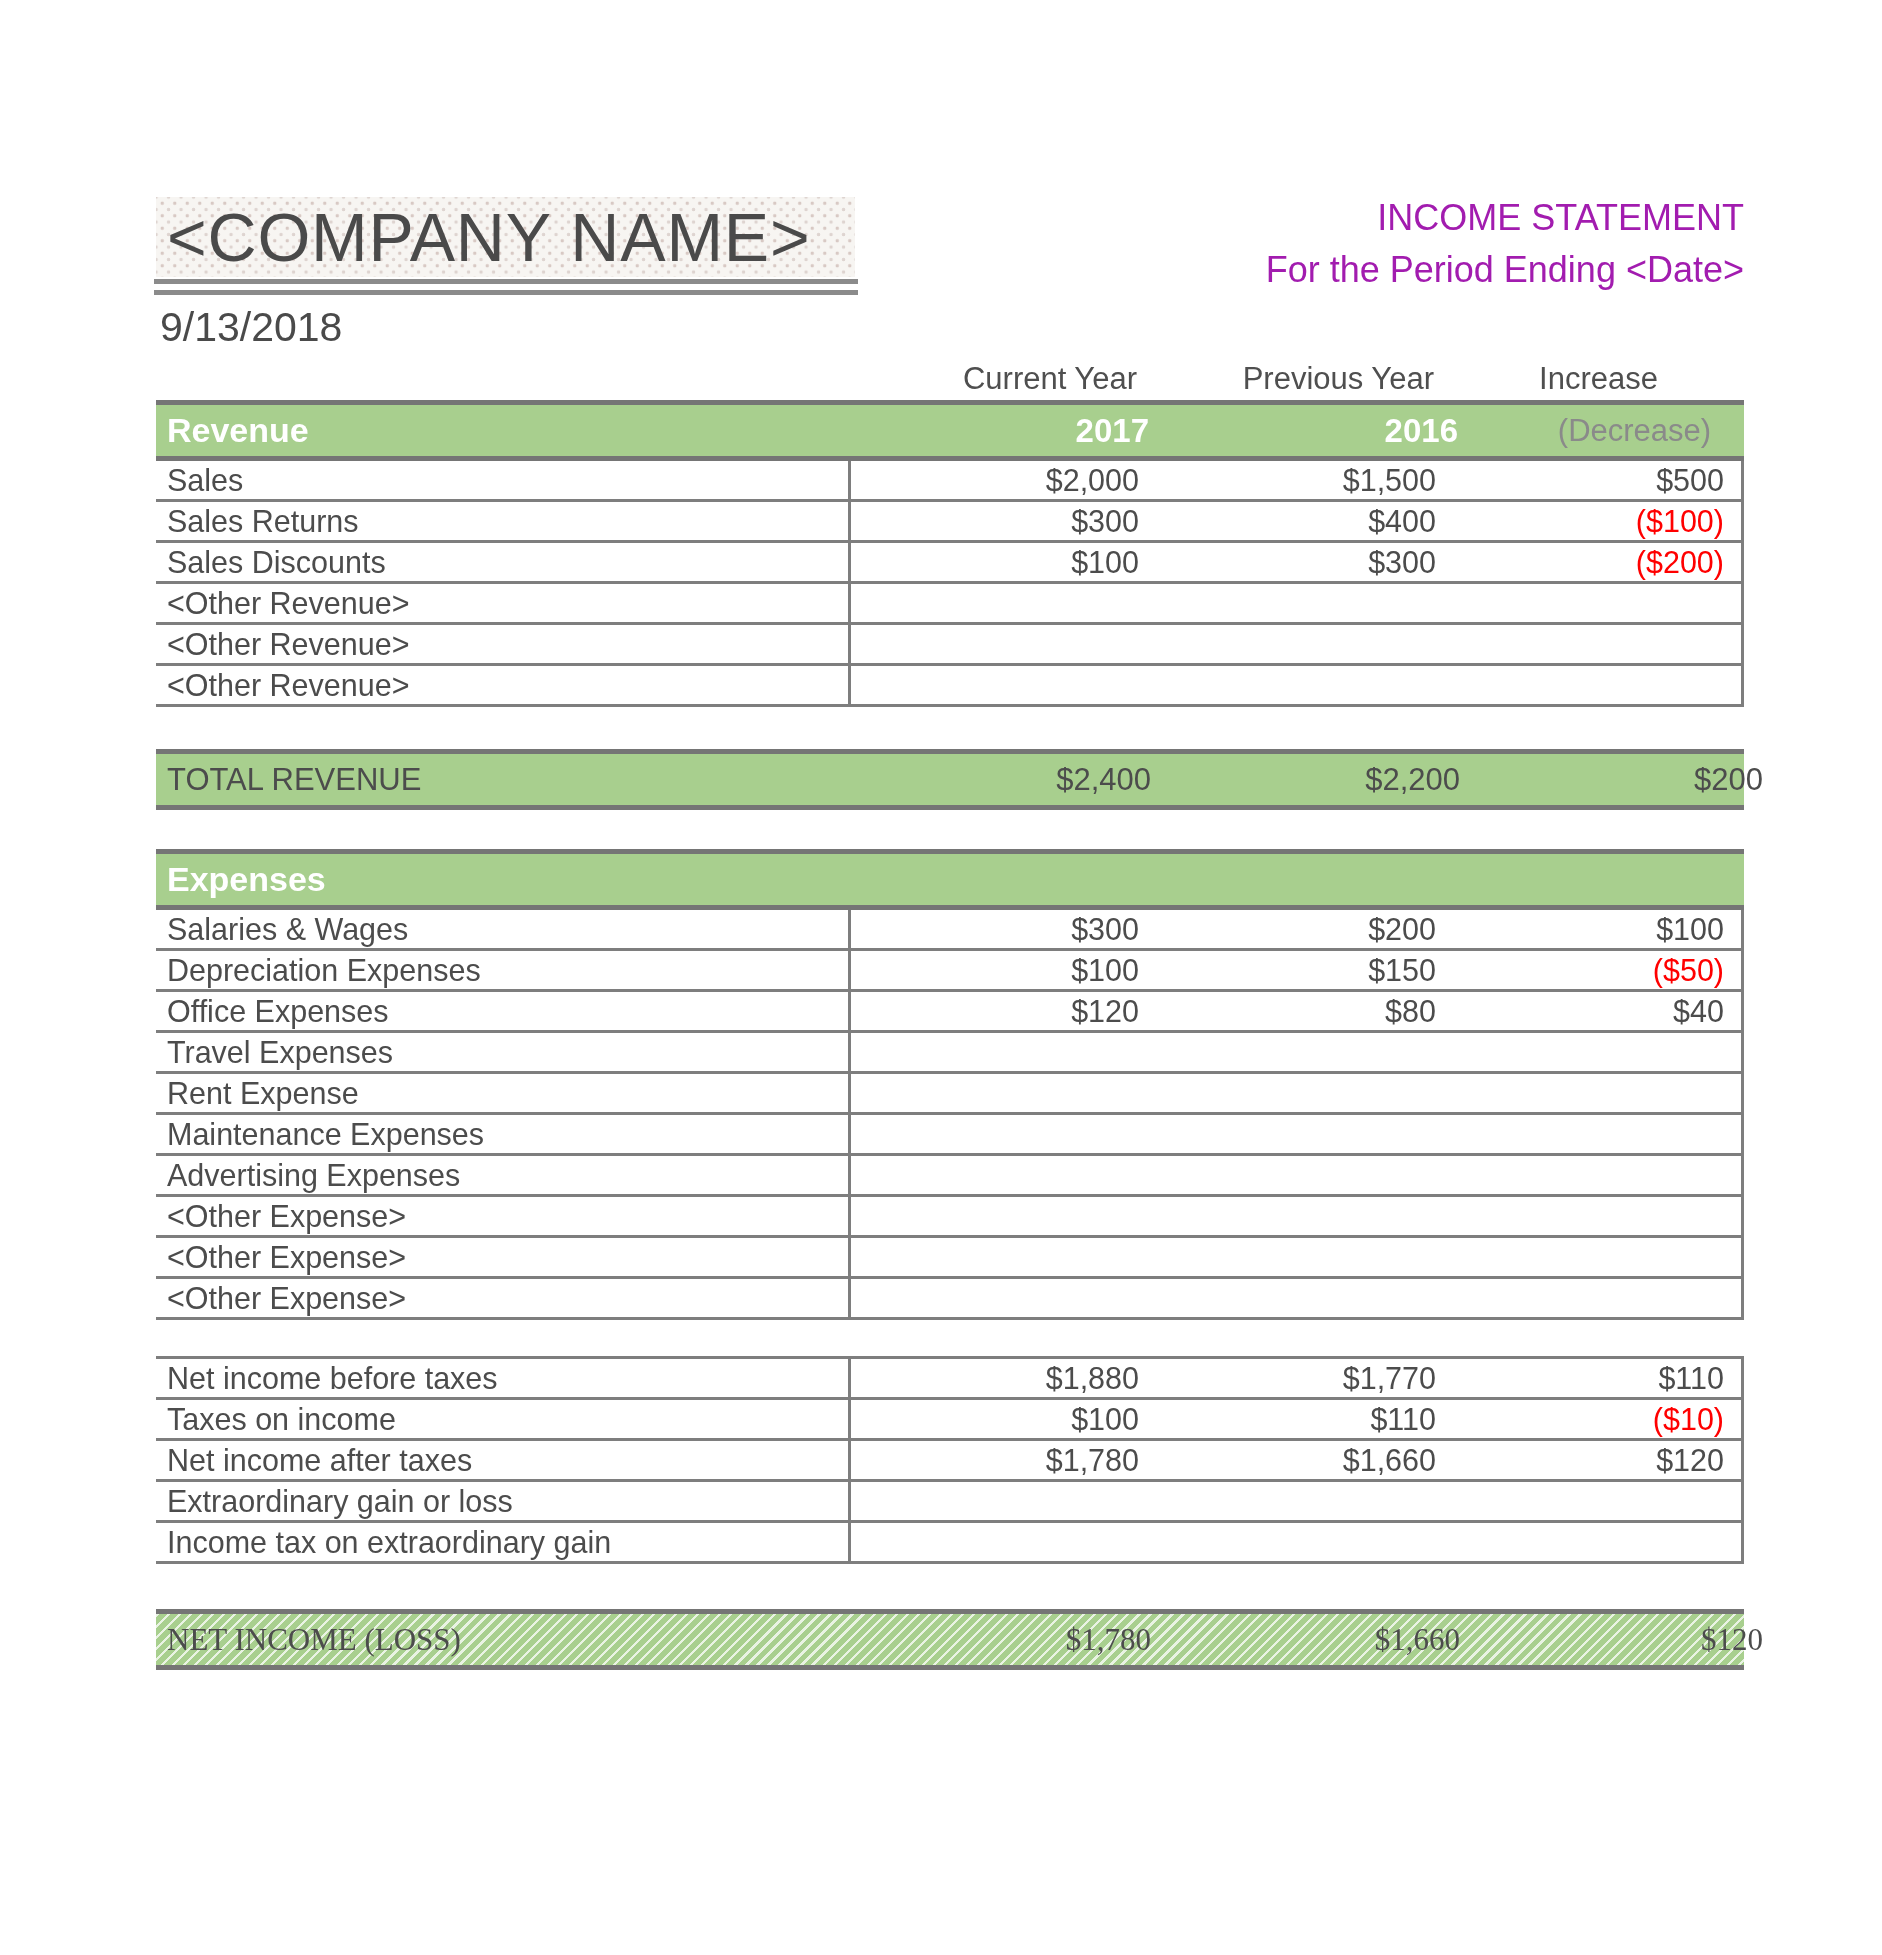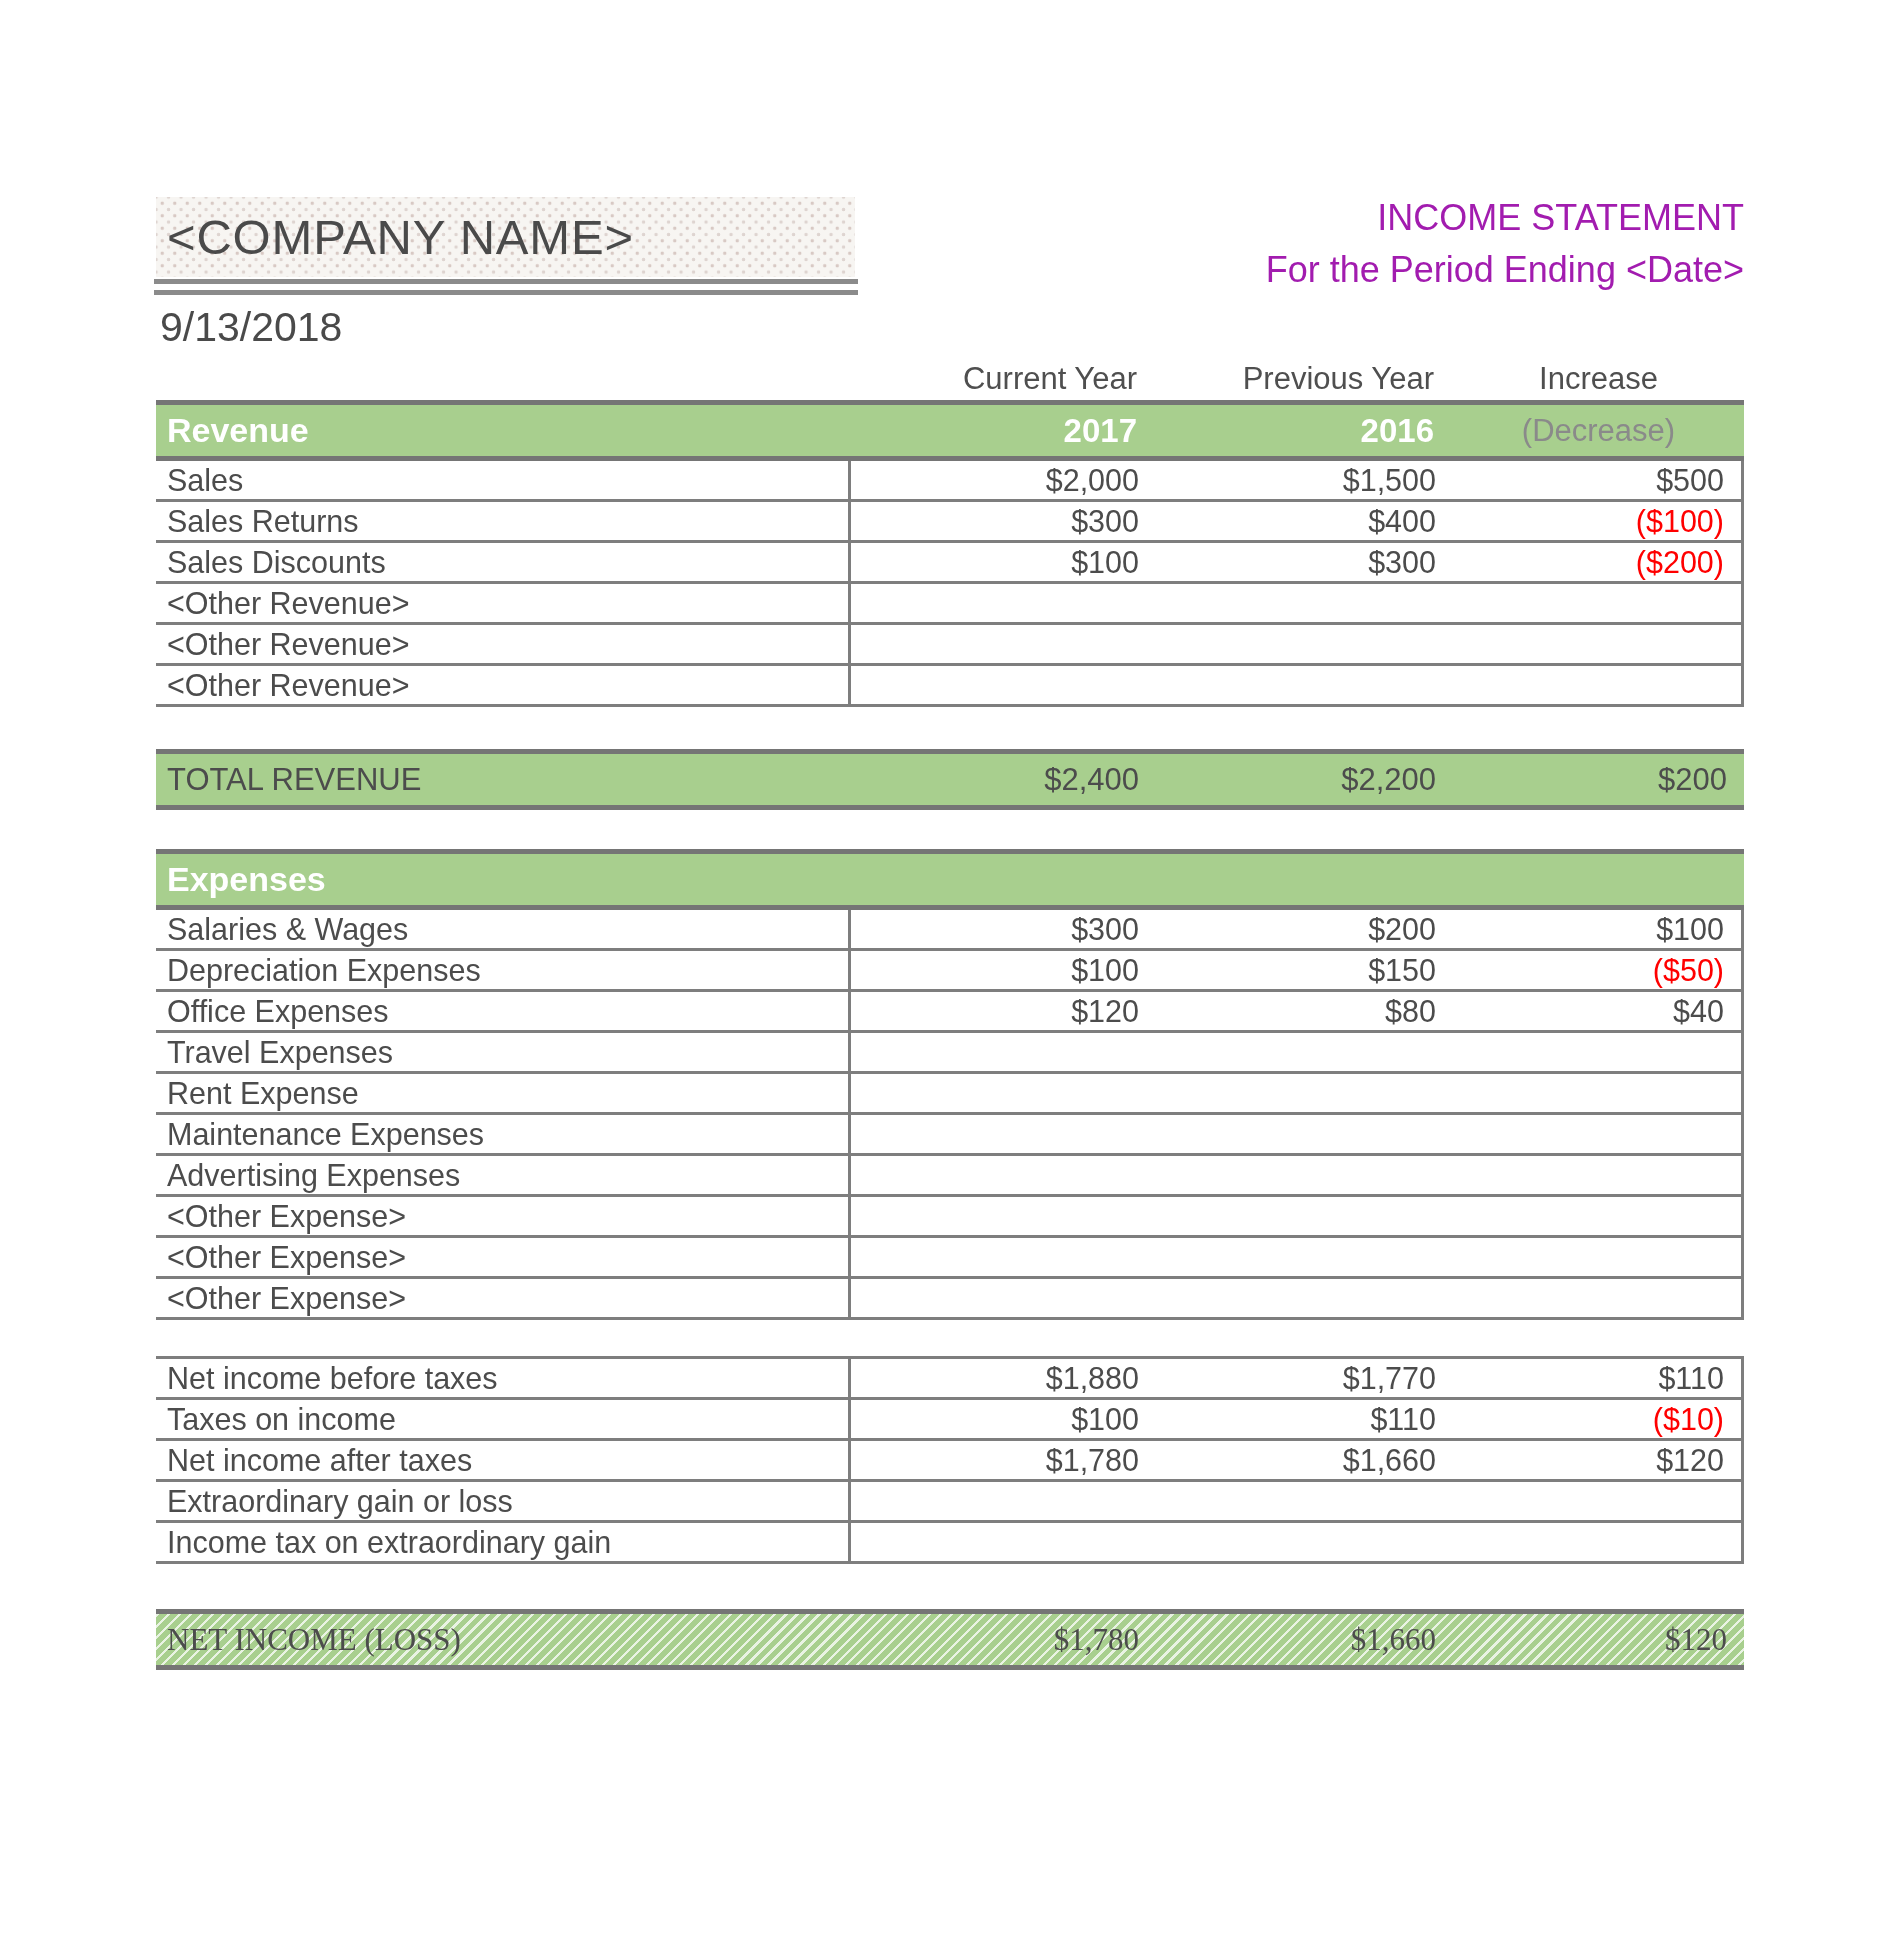--- a/index.html
+++ b/index.html
@@ -18,21 +18,21 @@
     position:absolute; left:156px; top:197px;
     width:699px; height:80px;
     background-color:#f7f5f2;
     background-image:
       radial-gradient(#d8c9c4 1.6px, rgba(0,0,0,0) 2px),
       radial-gradient(#ded4d0 1.6px, rgba(0,0,0,0) 2px);
     background-size:12.5px 12.5px;
     background-position:0 0, 6.3px 6.3px;
     line-height:80px;
     padding-left:11px;
-    font-size:49px;
+    font-size:68px;
     letter-spacing:0.8px;
     color:#4a4a4a;
     white-space:nowrap;
   }
   .double-rule {
     position:absolute; left:154px; top:279px;
     width:704px; height:16.4px;
     border-top:5.5px solid #8b8b8b;
     border-bottom:5.5px solid #8b8b8b;
   }
@@ -55,20 +55,21 @@
   .col-head { font-size:31px; }
   .col-head.r { text-align:right; padding-right:19px; }
   .col-head.c { text-align:center; }
 
   .band {
     background:#a8cf8e;
     border-top:5.5px solid #757575;
     border-bottom:5.5px solid #757575;
     height:61px;
     align-items:center;
+    gap:12px;
   }
   .band-title { font-size:34px; font-weight:bold; color:#ffffff; padding-left:11px; }
   .band-year  { font-size:33px; font-weight:bold; color:#ffffff; text-align:right; padding-right:19px; }
   .band-decrease { font-size:31px; color:#8a8a8a; text-align:center; }
 
   .total-band .total-label { font-size:31px; color:#4c4c4c; padding-left:11px; }
   .total-band .total-value { font-size:31px; color:#4c4c4c; text-align:right; padding-right:17px; }
 
   .hatch {
     background-color:#a8cf8e;

